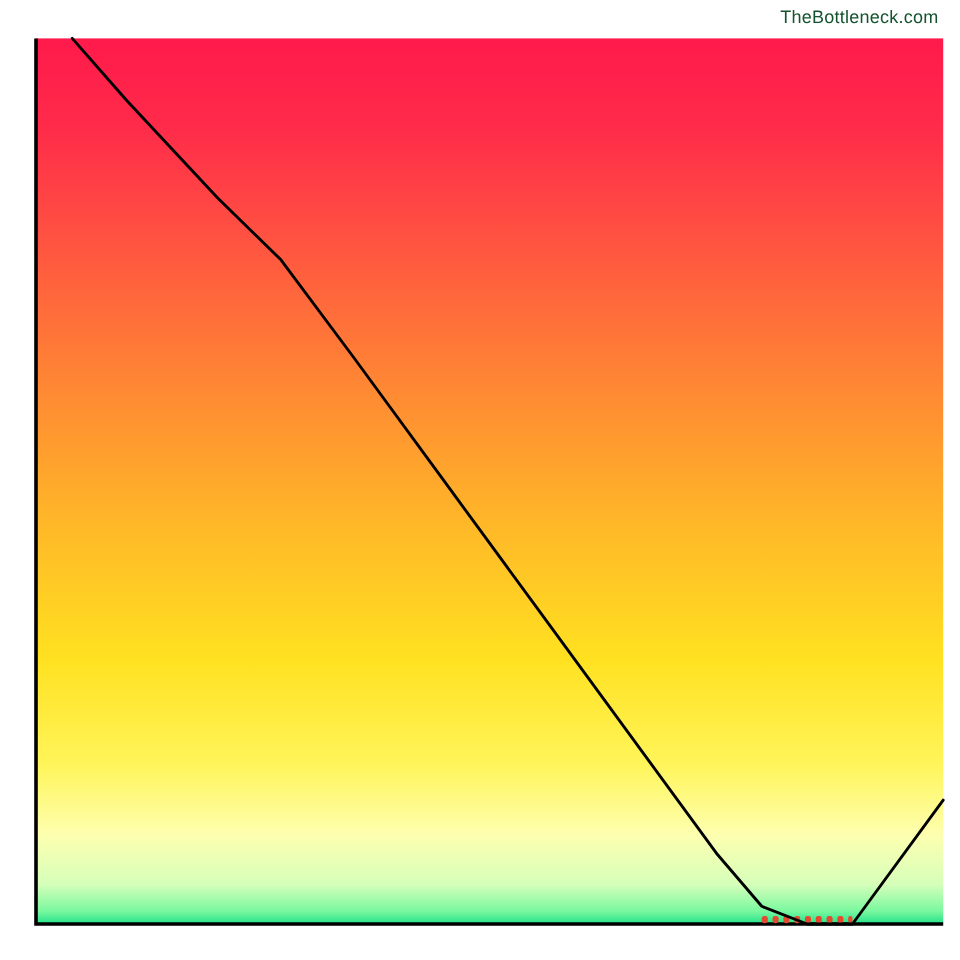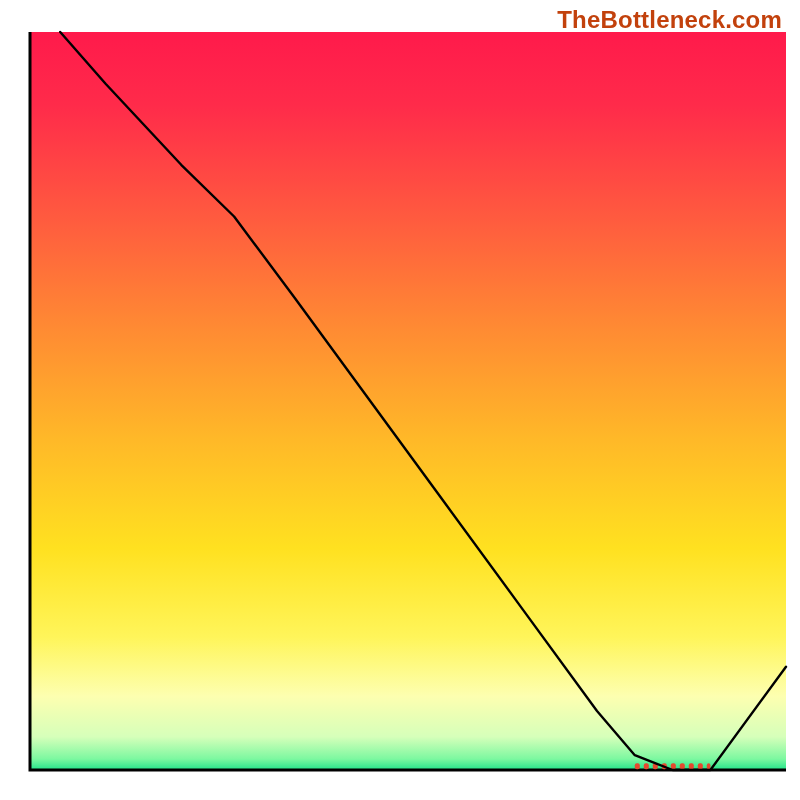--- a/index.html
+++ b/index.html
@@ -13,23 +13,23 @@
   }
   .chart-container {
     position: relative;
     width: 800px;
     height: 800px;
   }
   .watermark {
     position: absolute;
     top: 6px;
     right: 18px;
-    font-size: 24px;
-    font-weight: bold;
-    color: #c2410c;
+    font-size: 15px;
+    font-weight: normal;
+    color: #14532d;
     letter-spacing: 0.2px;
   }
   svg {
     display: block;
   }
 </style>
 </head>
 <body>
 
 <div class="chart-container">

